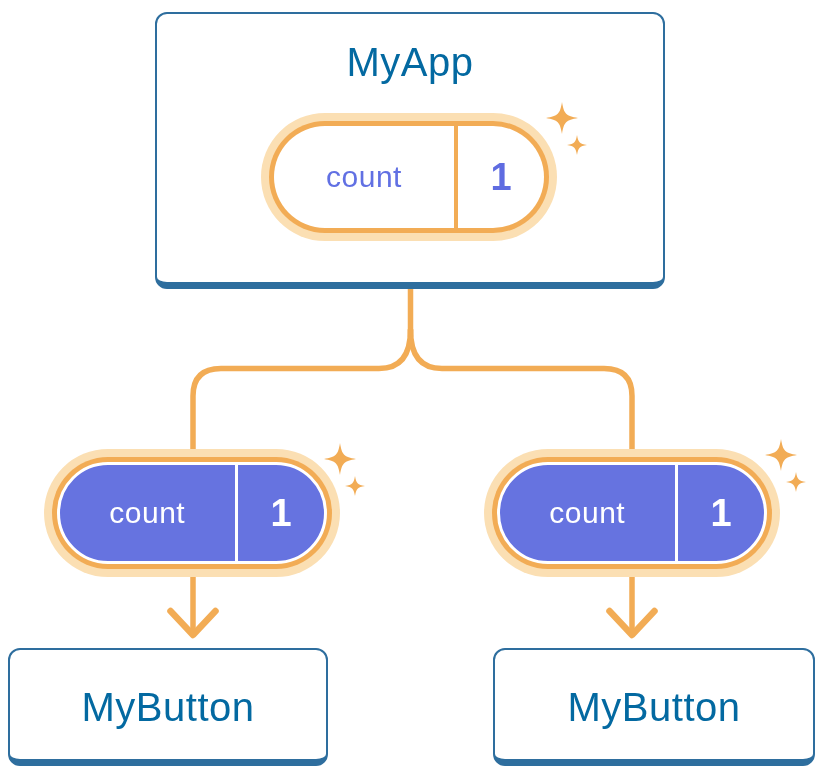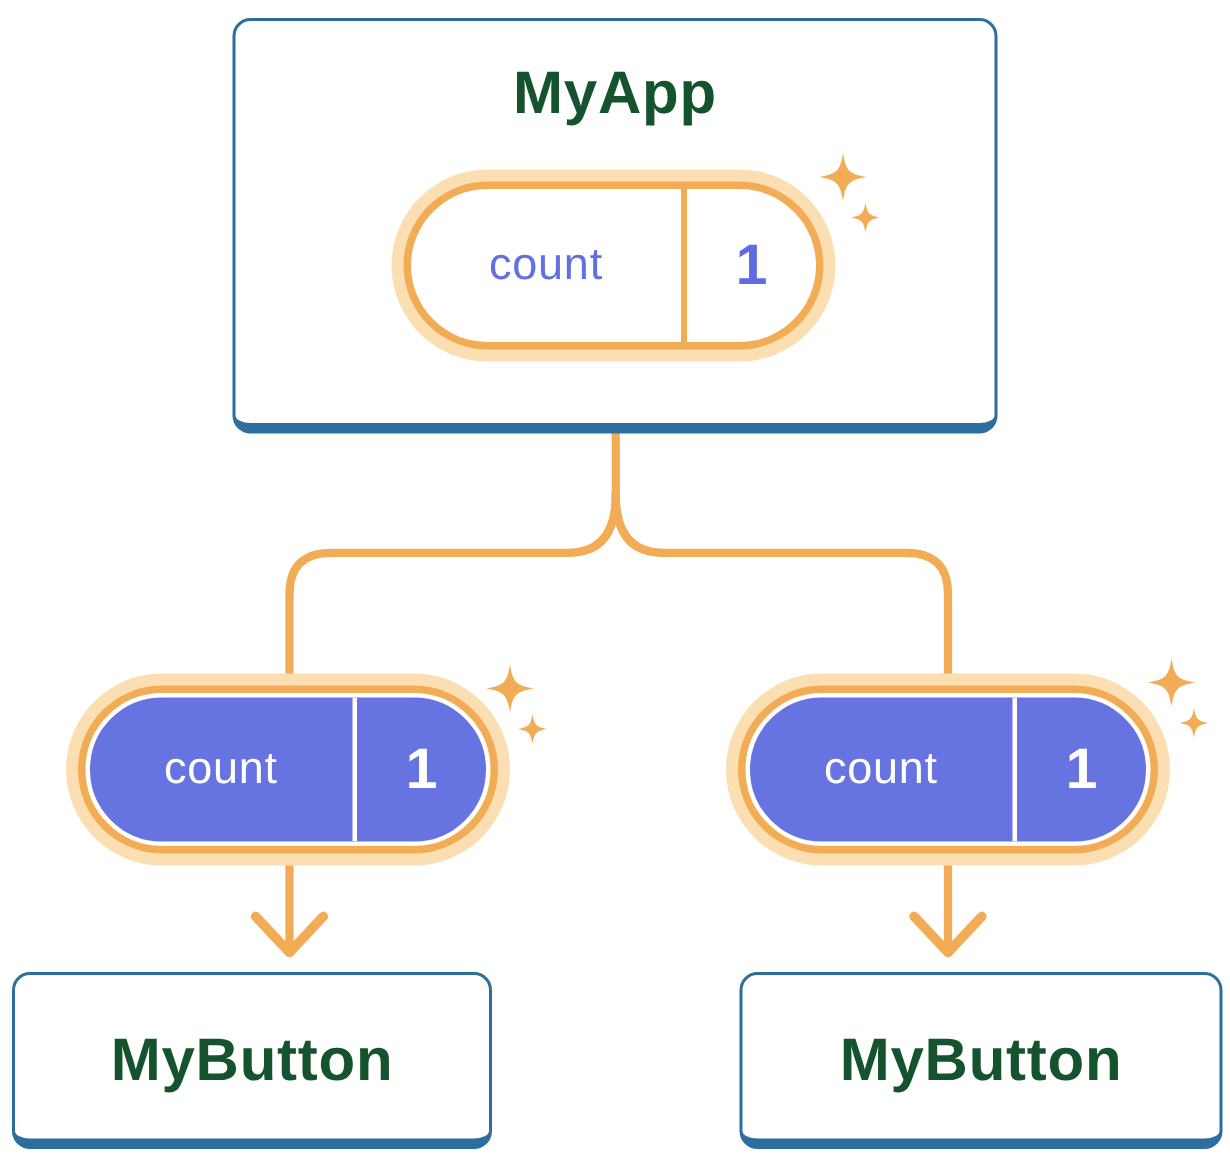--- a/index.html
+++ b/index.html
@@ -42,23 +42,23 @@
   .card--button-right { left: 493px; top: 648px; width: 322px; height: 118px; }
   .card--button {
     display: flex;
     align-items: center;
     justify-content: center;
     padding-top: 4px;
     text-align: center;
   }
   .card-title {
     font-size: 40px;
-    font-weight: 700;
+    font-weight: 400;
     line-height: 1;
-    color: #14532d;
+    color: #0369a1;
     letter-spacing: 0.5px;
   }
   .card--root .card-title { margin-top: 28px; }
 
   
   .pill {
     position: absolute;
     width: 296px;
     height: 128px;
     border-radius: 999px;

